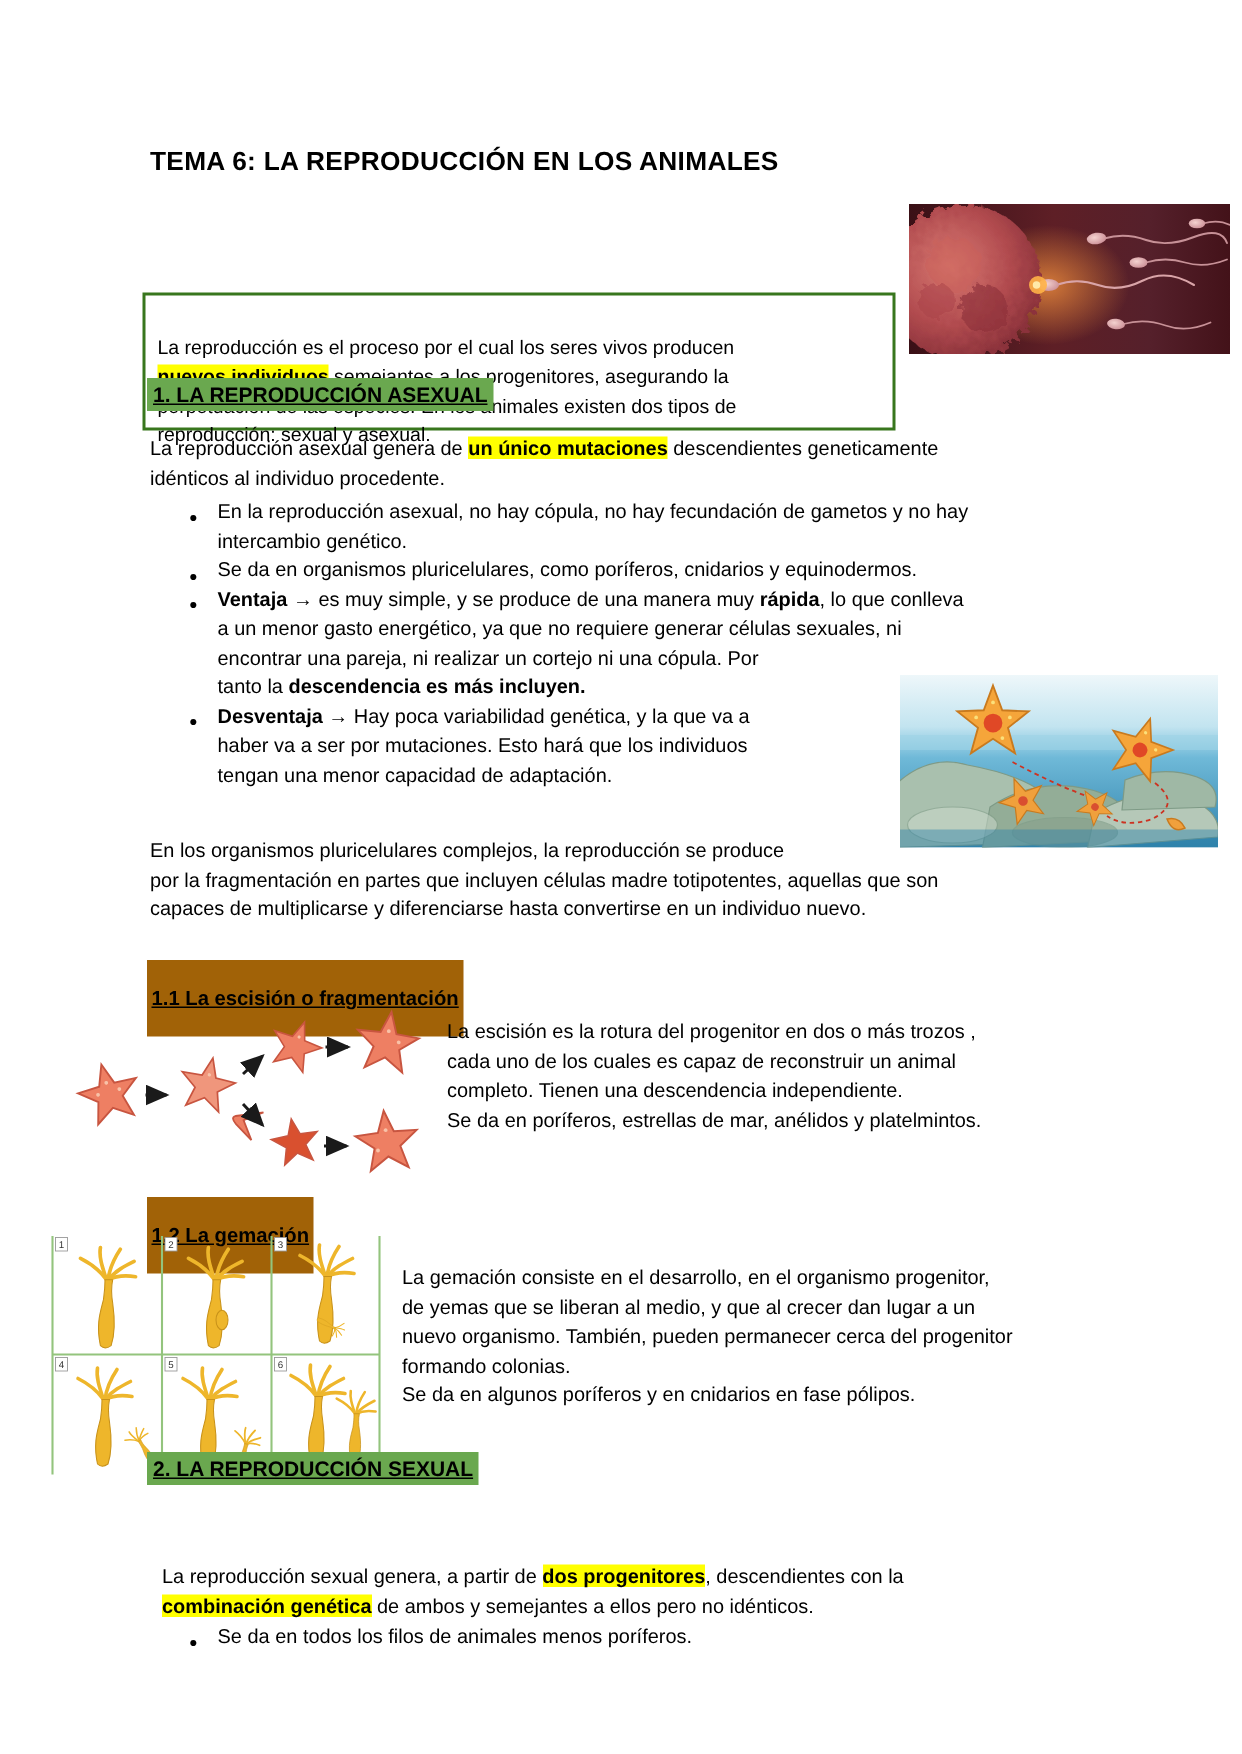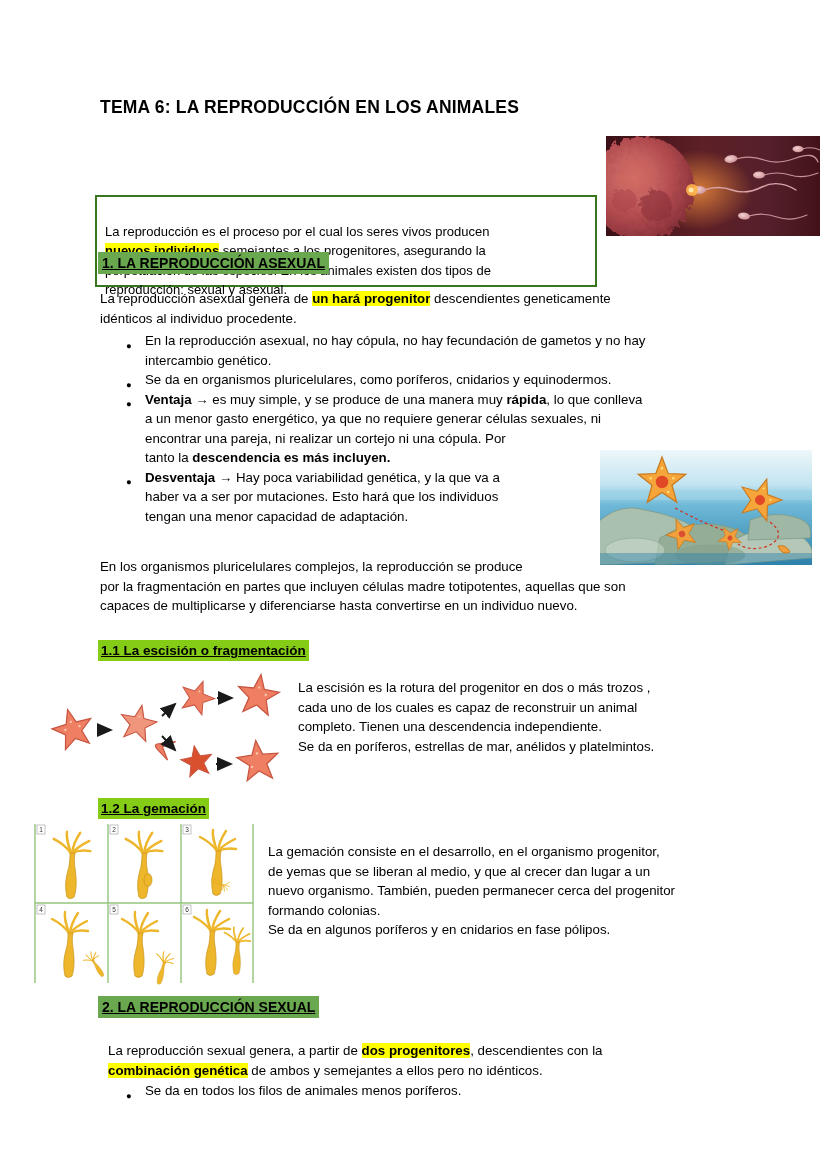--- a/index.html
+++ b/index.html
@@ -13,22 +13,22 @@
   .body-txt{font-size:13.3px;line-height:19.5px;}
   .intro-box{
     border:2px solid #38761d;padding:5px 8px;box-sizing:border-box;
     font-size:13px;line-height:19.5px;
   }
   .h-major{
     display:inline-block;background:#6aa84f;color:#000;font-weight:bold;
     font-size:14px;line-height:18px;padding:2px 4px;text-decoration:underline;
   }
   .h-minor{
-    display:inline-block;background:#84cc16;color:#000;font-weight:bold;
-    font-size:13.5px;line-height:17px;padding:2px 3px;text-decoration:underline;
+    display:inline-block;background:#a16207;color:#000;font-weight:bold;
+    font-size:13.5px;line-height:17px;padding:17px 3px;text-decoration:underline;
   }
   ul.doc-list{list-style:none;margin:0;padding:0;}
   ul.doc-list li{
     position:relative;padding-left:45px;font-size:13.3px;line-height:19.5px;
   }
   ul.doc-list li::before{
     content:"●";position:absolute;left:26px;top:4.5px;font-size:9.5px;
   }
   .seg.b{font-weight:bold;}
   .seg.hl-y{background:#ffff00;}
@@ -95,21 +95,21 @@
       <ellipse cx="192" cy="13" rx="5.5" ry="3.2" fill="url(#headG)"></ellipse>
       <circle cx="86" cy="54" r="6" fill="#ffb347" opacity="0.9"></circle>
       <circle cx="85" cy="54" r="2.5" fill="#ffe9a8"></circle>
     </g>
   </svg>
 
   <div class="abs" style="left:98px;top:252px;">
     <span class="h-major">1. LA REPRODUCCIÓN ASEXUAL</span>
   </div>
 
-  <div class="abs body-txt pre" style="left:100px;top:289px;width:690px;"><span class="seg">La reproducción asexual genera de </span><span class="seg b hl-y">un hará progenitor</span><span class="seg"> descendientes geneticamente
+  <div class="abs body-txt pre" style="left:100px;top:289px;width:690px;"><span class="seg">La reproducción asexual genera de </span><span class="seg b hl-y">un único mutaciones</span><span class="seg"> descendientes geneticamente
 idénticos al individuo procedente.</span></div>
 
   <ul class="doc-list abs" style="left:100px;top:331px;width:710px;">
     <li><span class="pre"><span class="seg">En la reproducción asexual, no hay cópula, no hay fecundación de gametos y no hay
 intercambio genético.</span></span></li>
     <li><span class="pre"><span class="seg">Se da en organismos pluricelulares, como poríferos, cnidarios y equinodermos.</span></span></li>
     <li><span class="pre"><span class="seg b">Ventaja</span><span class="seg"> → es muy simple, y se produce de una manera muy </span><span class="seg b">rápida</span><span class="seg">, lo que conlleva
 a un menor gasto energético, ya que no requiere generar células sexuales, ni
 encontrar una pareja, ni realizar un cortejo ni una cópula. Por
 tanto la </span><span class="seg b">descendencia es más incluyen.</span></span></li>
@@ -281,21 +281,21 @@
       <use href="#hy" transform="translate(206,114) scale(0.72)"></use>
     </g>
   </svg>
 
   <div class="abs body-txt pre" style="left:268px;top:842px;width:550px;">La gemación consiste en el desarrollo, en el organismo progenitor,
 de yemas que se liberan al medio, y que al crecer dan lugar a un
 nuevo organismo. También, pueden permanecer cerca del progenitor
 formando colonias.
 Se da en algunos poríferos y en cnidarios en fase pólipos.</div>
 
-  <div class="abs" style="left:98px;top:996px;">
+  <div class="abs" style="left:98px;top:968px;">
     <span class="h-major">2. LA REPRODUCCIÓN SEXUAL</span>
   </div>
 
   <div class="abs body-txt pre" style="left:108px;top:1041px;width:690px;"><span class="seg">La reproducción sexual genera, a partir de </span><span class="seg b hl-y">dos progenitores</span><span class="seg">, descendientes con la
 </span><span class="seg b hl-y">combinación genética</span><span class="seg"> de ambos y semejantes a ellos pero no idénticos.</span></div>
 
   <ul class="doc-list abs" style="left:100px;top:1081px;width:710px;">
     <li><span class="pre"><span class="seg">Se da en todos los filos de animales menos poríferos.</span></span></li>
   </ul>
 

